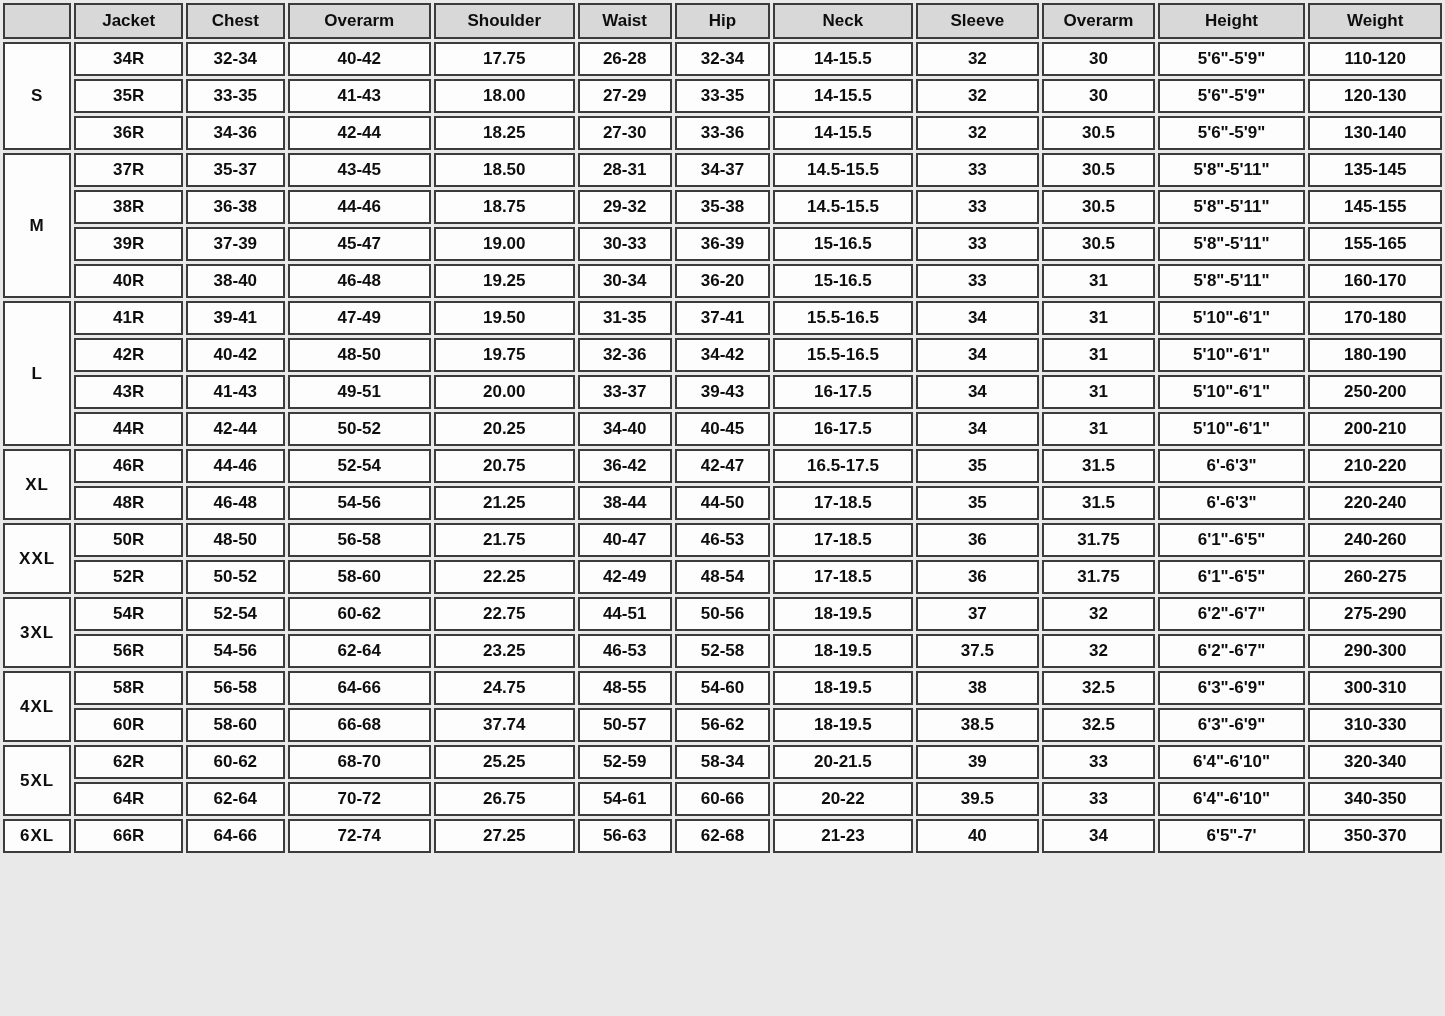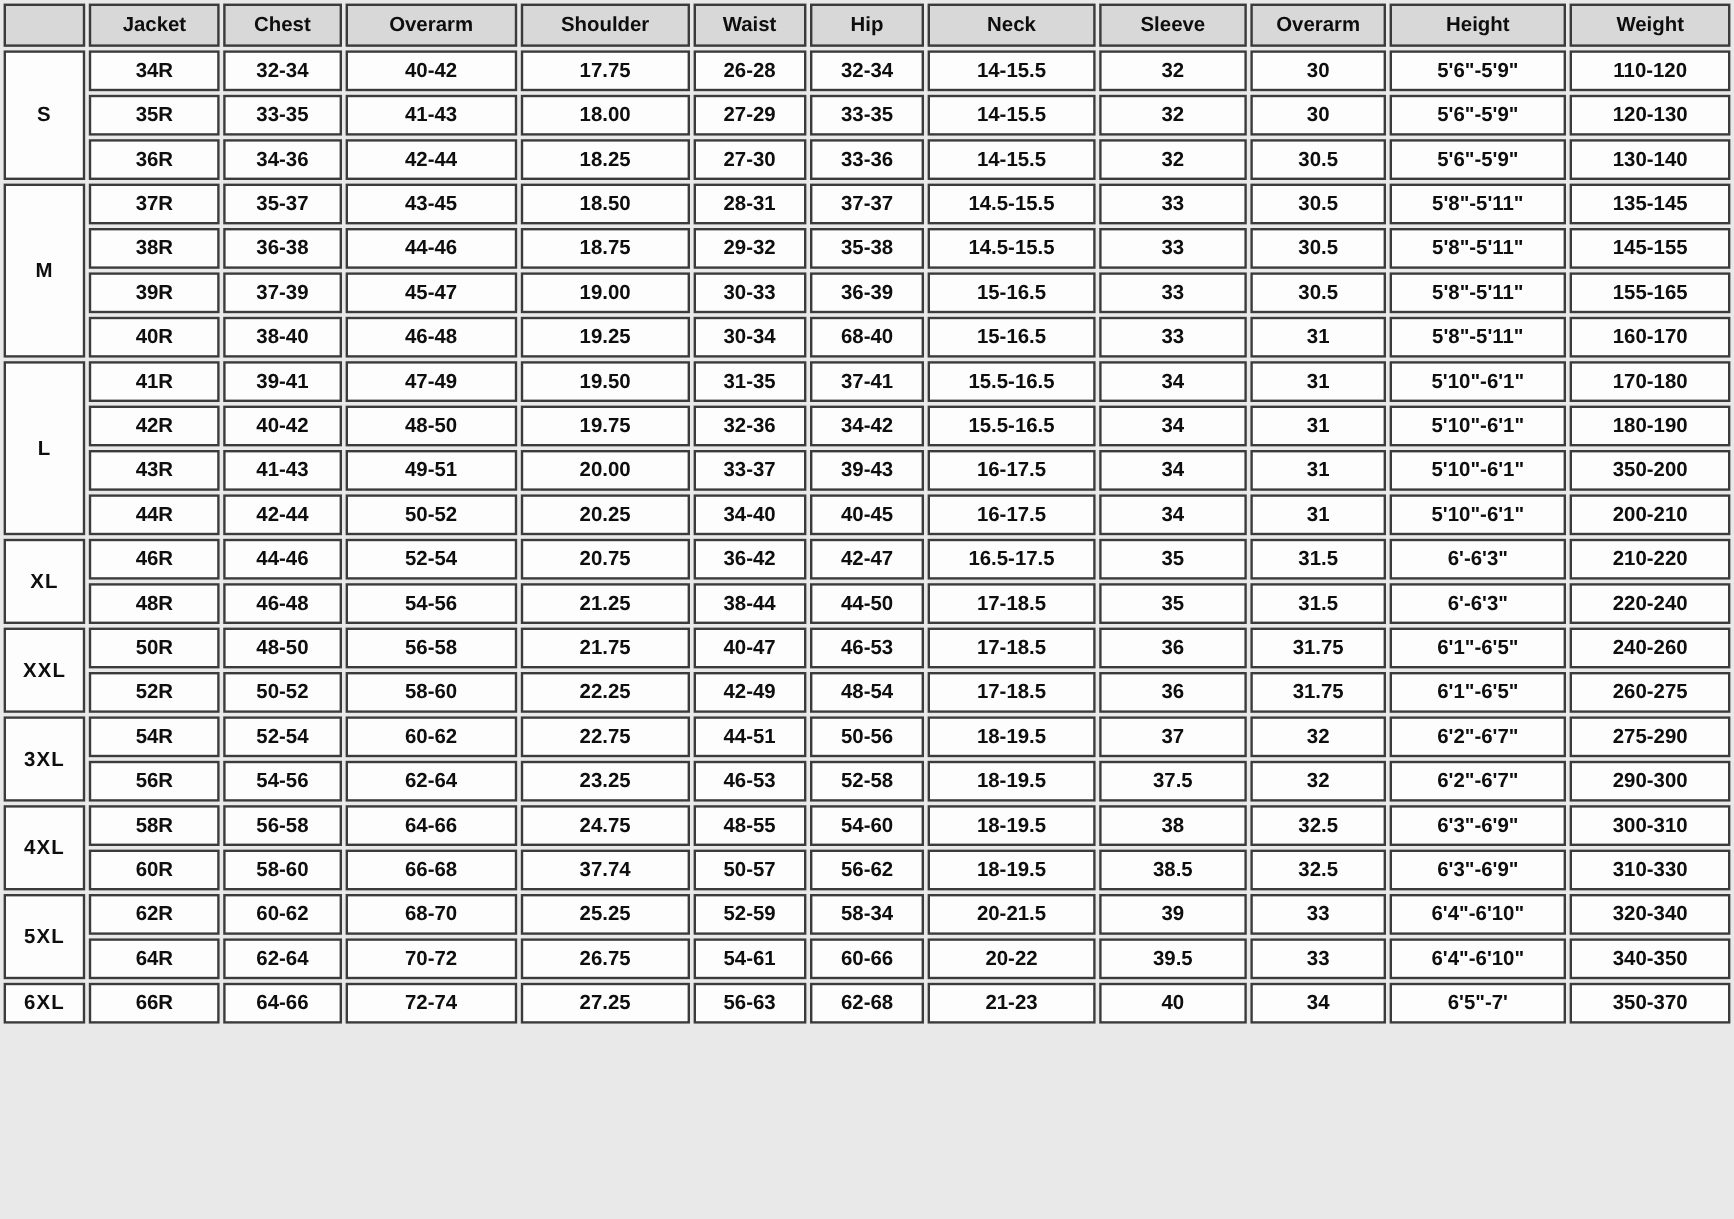--- a/index.html
+++ b/index.html
@@ -114,21 +114,21 @@
           <td>5'6"-5'9"</td>
           <td>130-140</td>
         </tr>
         <tr>
           <td rowspan="4" class="size-cell">M</td>
           <td>37R</td>
           <td>35-37</td>
           <td>43-45</td>
           <td>18.50</td>
           <td>28-31</td>
-          <td>37-37</td>
+          <td>34-37</td>
           <td>14.5-15.5</td>
           <td>33</td>
           <td>30.5</td>
           <td>5'8"-5'11"</td>
           <td>135-145</td>
         </tr>
         <tr>
           <td>38R</td>
           <td>36-38</td>
           <td>44-46</td>
@@ -153,21 +153,21 @@
           <td>30.5</td>
           <td>5'8"-5'11"</td>
           <td>155-165</td>
         </tr>
         <tr>
           <td>40R</td>
           <td>38-40</td>
           <td>46-48</td>
           <td>19.25</td>
           <td>30-34</td>
-          <td>68-40</td>
+          <td>36-20</td>
           <td>15-16.5</td>
           <td>33</td>
           <td>31</td>
           <td>5'8"-5'11"</td>
           <td>160-170</td>
         </tr>
         <tr>
           <td rowspan="4" class="size-cell">L</td>
           <td>41R</td>
           <td>39-41</td>
@@ -198,21 +198,21 @@
           <td>43R</td>
           <td>41-43</td>
           <td>49-51</td>
           <td>20.00</td>
           <td>33-37</td>
           <td>39-43</td>
           <td>16-17.5</td>
           <td>34</td>
           <td>31</td>
           <td>5'10"-6'1"</td>
-          <td>350-200</td>
+          <td>250-200</td>
         </tr>
         <tr>
           <td>44R</td>
           <td>42-44</td>
           <td>50-52</td>
           <td>20.25</td>
           <td>34-40</td>
           <td>40-45</td>
           <td>16-17.5</td>
           <td>34</td>

